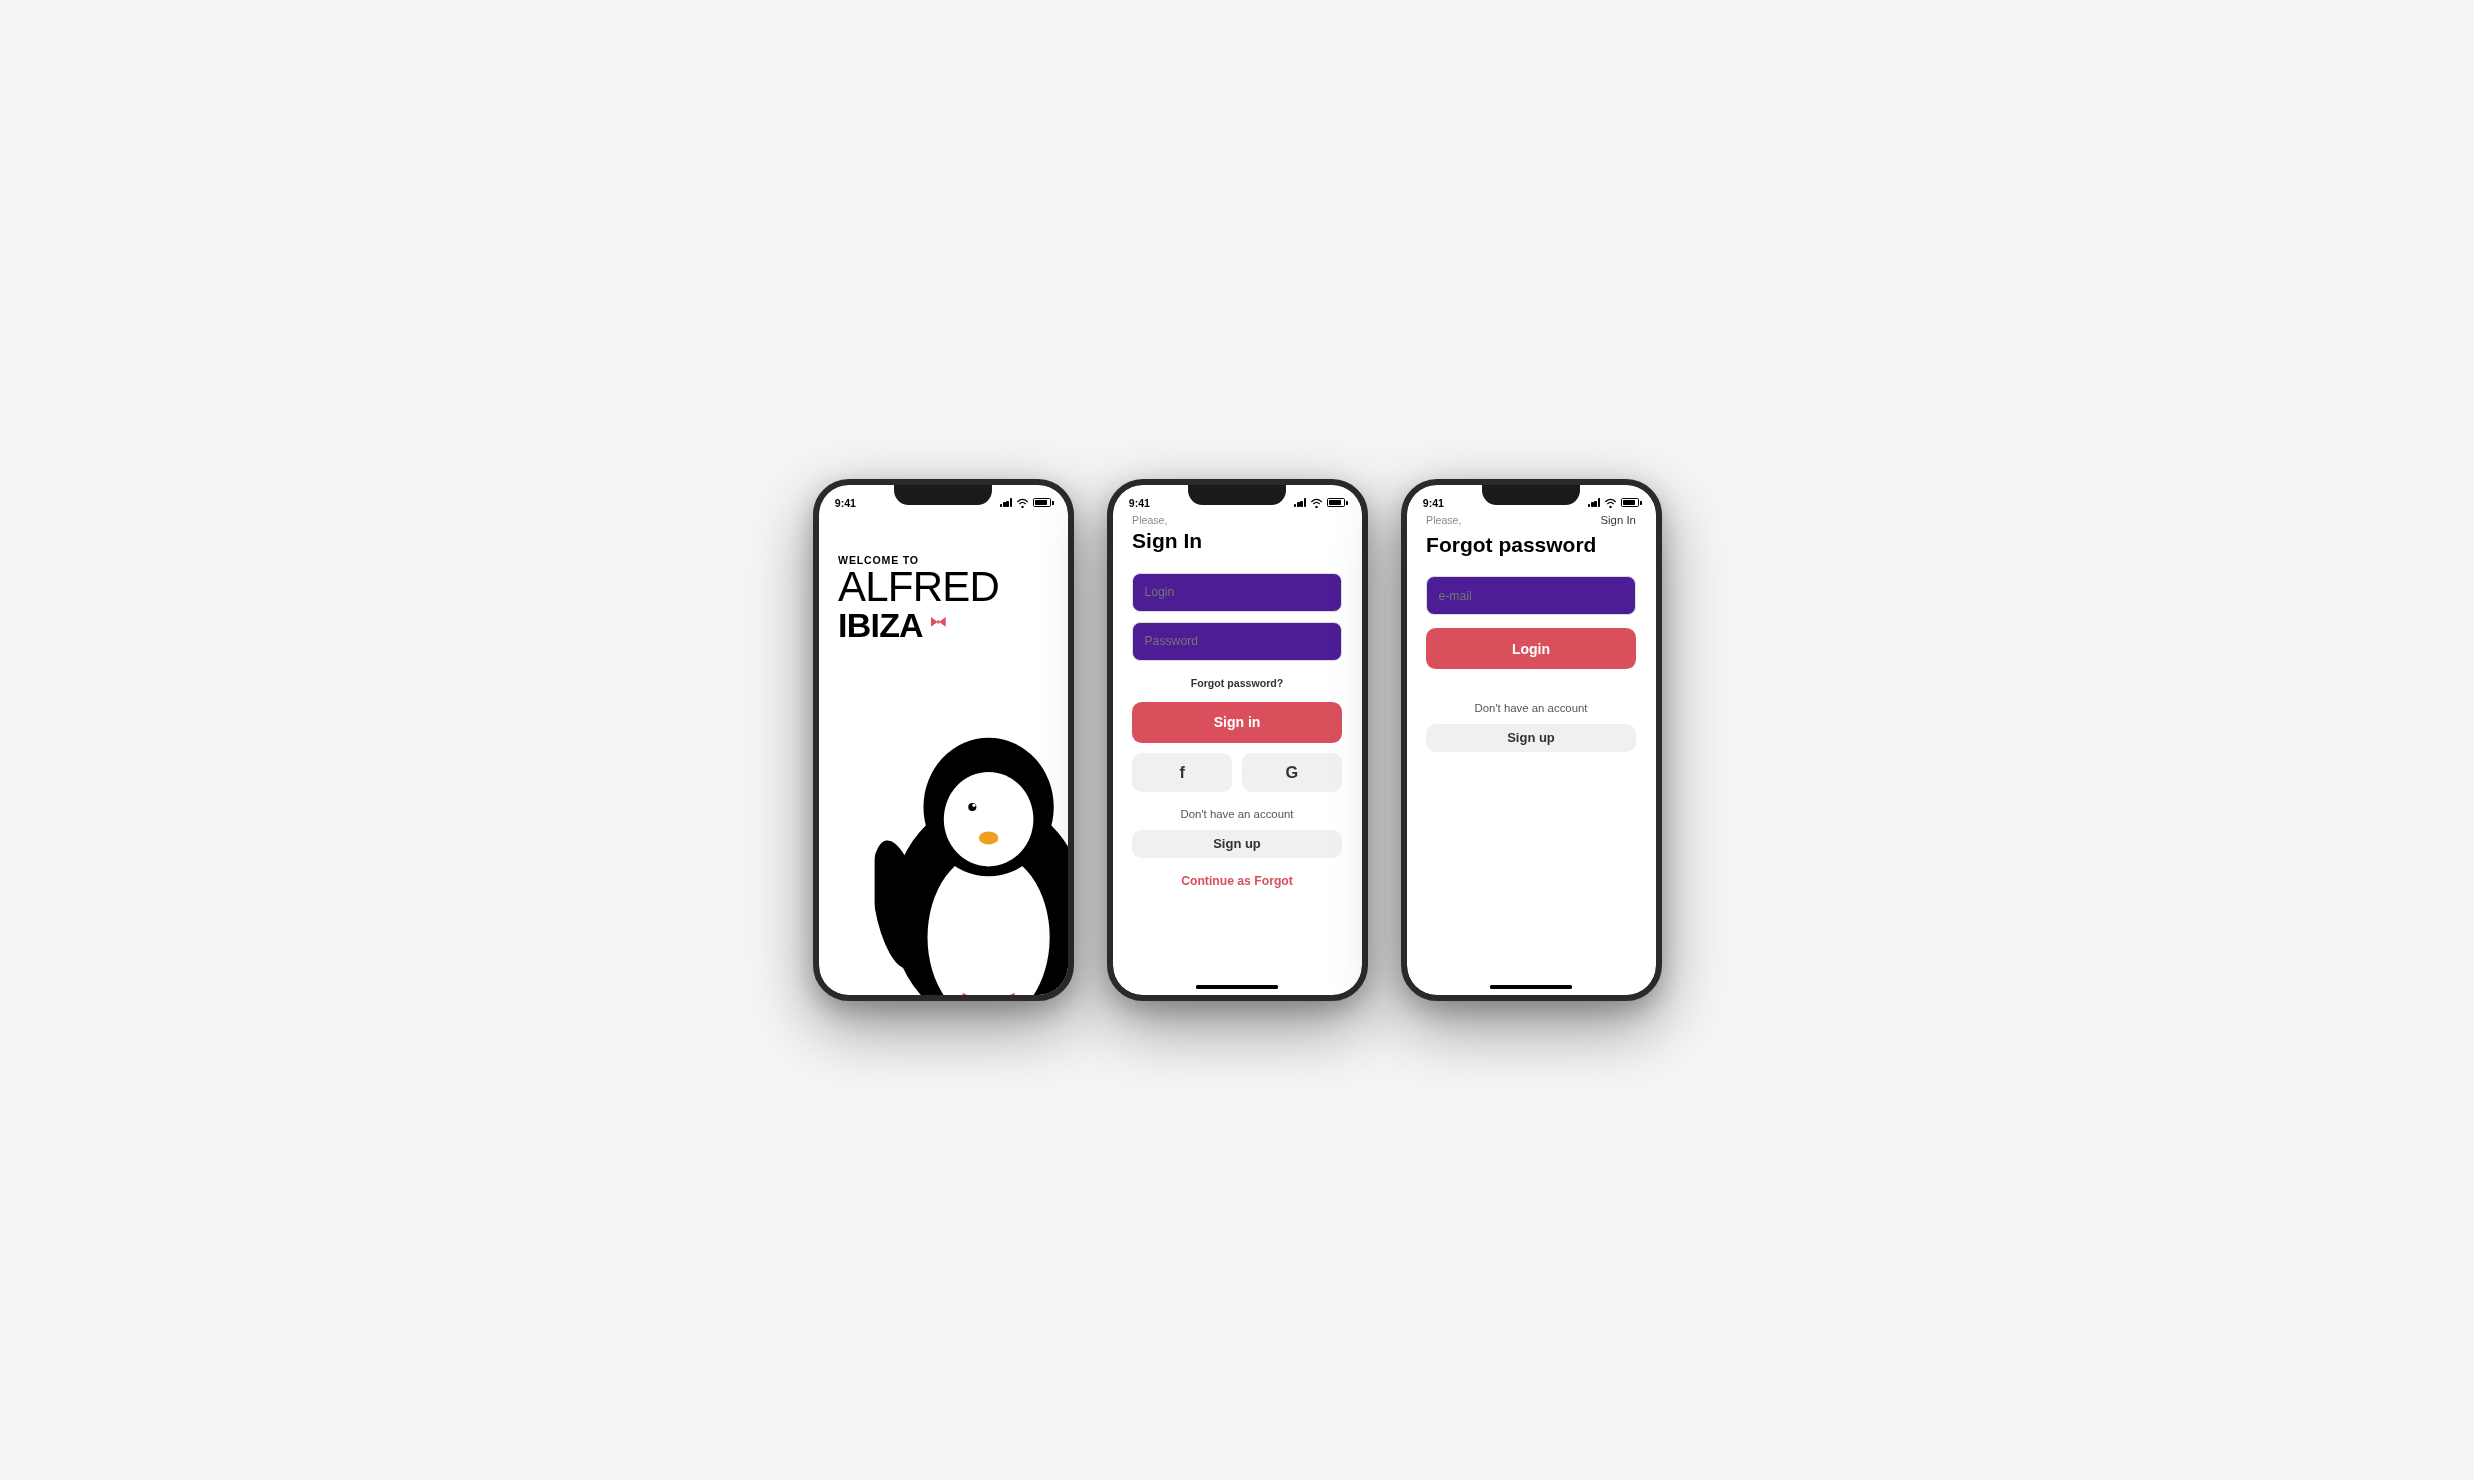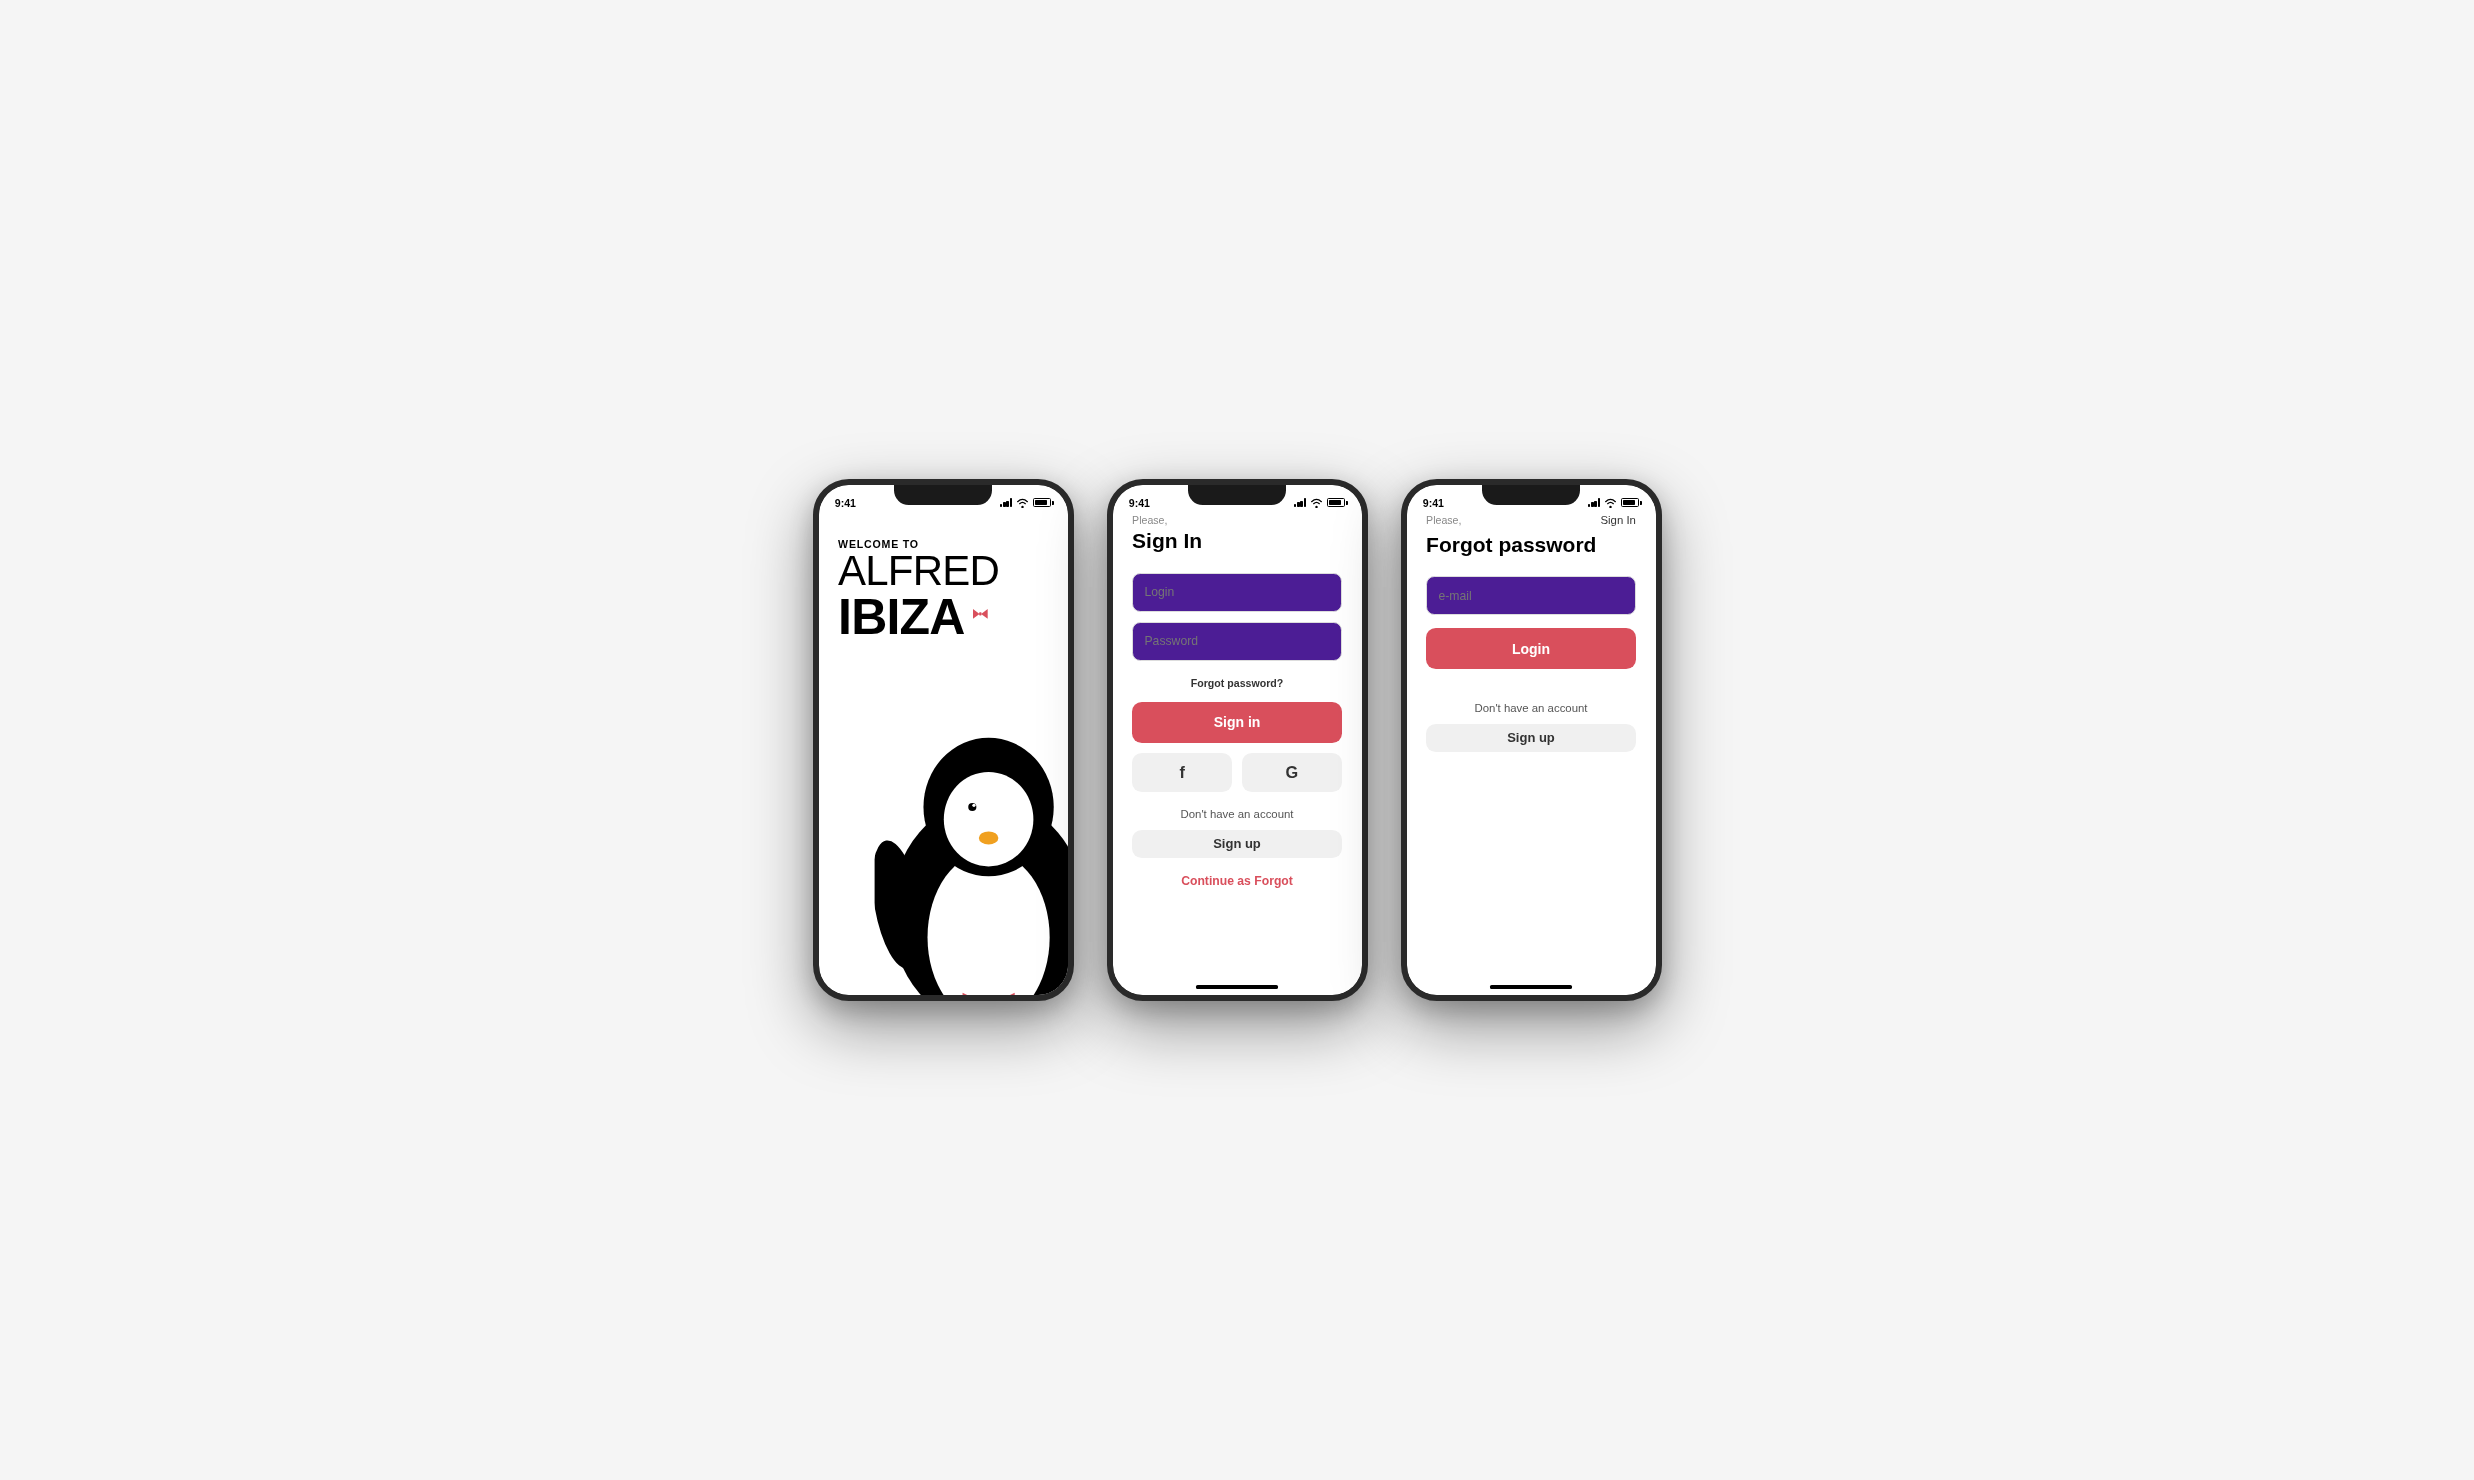--- a/index.html
+++ b/index.html
@@ -134,21 +134,21 @@
     }
 
     .welcome-content {
       flex: 1;
       position: relative;
       overflow: hidden;
     }
 
     .welcome-text-area {
       position: absolute;
-      top: 24px;
+      top: 40px;
       left: 19.6px;
       z-index: 2;
     }
 
     .welcome-to {
       font-size: 10.6px;
       font-weight: 700;
       color: #000;
       letter-spacing: 0.8px;
       text-transform: uppercase;
@@ -157,21 +157,21 @@
     .alfred-text {
       font-size: 42px;
       font-weight: 400;
       color: #000;
       line-height: 1;
       text-transform: uppercase;
       letter-spacing: -0.8px;
     }
 
     .ibiza-text {
-      font-size: 50px;
+      font-size: 34px;
       font-weight: 900;
       color: #000;
       line-height: 1;
       text-transform: uppercase;
       letter-spacing: -0.8px;
       display: flex;
       align-items: center;
       gap: 4.9px;
     }
 

